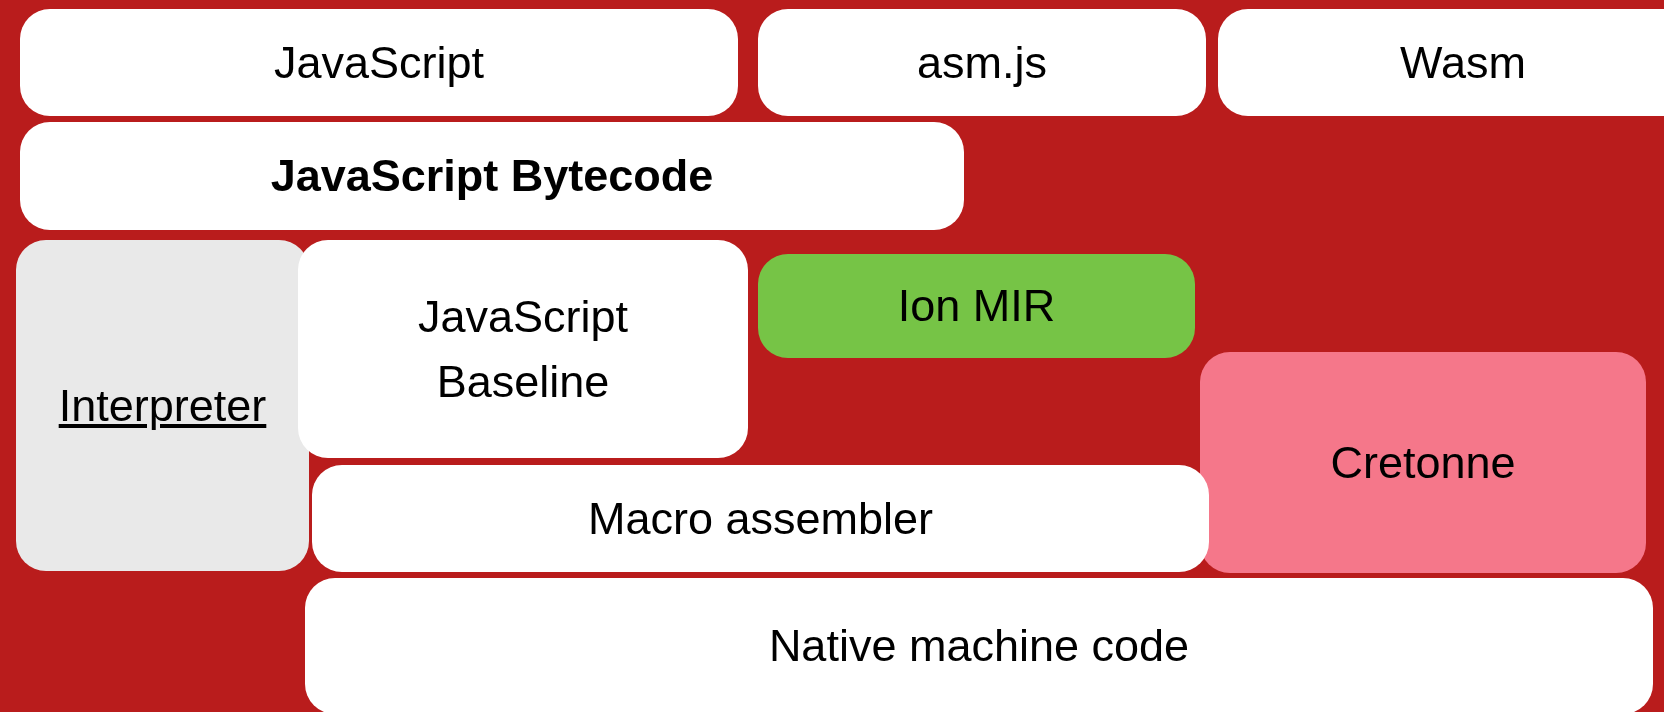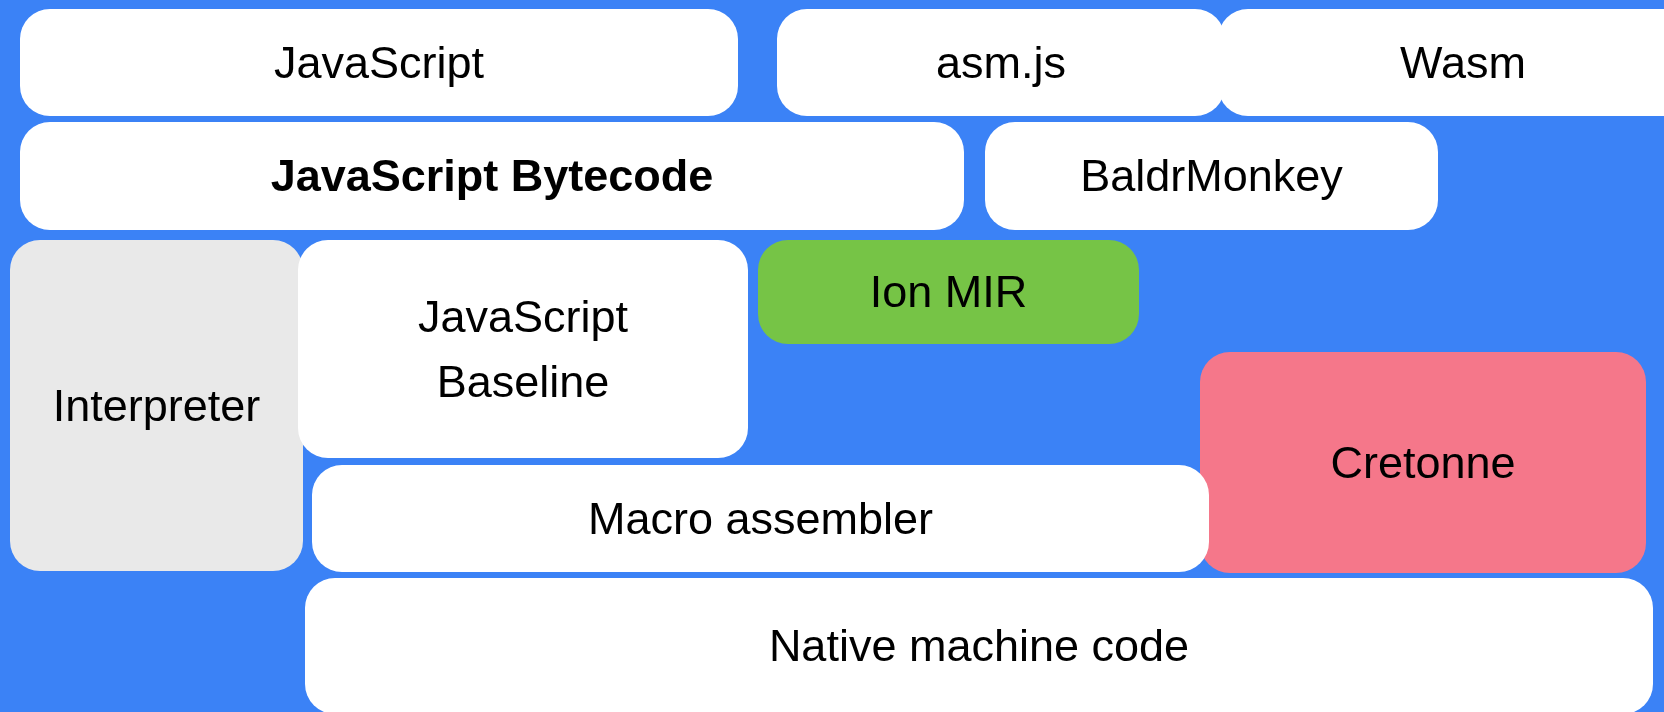--- a/index.html
+++ b/index.html
@@ -4,61 +4,60 @@
 <style>
   html, body {
     margin: 0;
     padding: 0;
     background: #000000;
   }
   .canvas {
     position: relative;
     width: 1664px;
     height: 712px;
-    background: #3b82f6;
+    background: #b91c1c;
     overflow: hidden;
     font-family: "Liberation Sans", "DejaVu Sans", sans-serif;
   }
   .box {
     position: absolute;
     border-radius: 30px;
     display: flex;
     align-items: center;
     justify-content: center;
     text-align: center;
     color: #000000;
     font-size: 45px;
     line-height: 1.45;
     background: #ffffff;
   }
   .multiline { white-space: pre-line; }
 
   .b-javascript   { left: 20px;   top: 9px;   width: 718px;  height: 107px; }
-  .b-asmjs        { left: 758px;  top: 9px;   width: 448px;  height: 107px; margin-left: 19px; }
+  .b-asmjs        { left: 758px;  top: 9px;   width: 448px;  height: 107px; }
   .b-wasm         { left: 1218px; top: 9px;   width: 490px;  height: 107px; }
   .b-bytecode     { left: 20px;   top: 122px; width: 944px;  height: 108px; font-weight: bold; }
   .b-baldrmonkey  { left: 985px;  top: 122px; width: 453px;  height: 108px; }
-  .b-interpreter  { left: 10px;   top: 240px; width: 293px;  height: 331px; background: #e9e9e9; }
+  .b-interpreter  { left: 16px;   top: 240px; width: 293px;  height: 331px; background: #e9e9e9; text-decoration: underline; }
   .b-baseline     { left: 298px;  top: 240px; width: 450px;  height: 218px; }
-  .b-ion-mir      { left: 758px;  top: 240px; width: 381px;  height: 104px; background: #76c446; }
+  .b-ion-mir      { left: 758px;  top: 254px; width: 437px;  height: 104px; background: #76c446; }
   .b-ion-lir      { left: 758px;  top: 352px; width: 437px;  height: 106px; background: #76c446; }
   .b-cretonne     { left: 1200px; top: 352px; width: 446px;  height: 221px; background: #f5778a; }
   .b-macro        { left: 312px;  top: 465px; width: 897px;  height: 107px; }
   .b-native       { left: 305px;  top: 578px; width: 1348px; height: 136px; }
 </style>
 </head>
 <body>
 
 <div class="canvas">
   <div class="box b-javascript">JavaScript</div>
   <div class="box b-asmjs">asm.js</div>
   <div class="box b-wasm">Wasm</div>
 
   <div class="box b-bytecode">JavaScript Bytecode</div>
-  <div class="box b-baldrmonkey">BaldrMonkey</div>
 
   <div class="box b-interpreter">Interpreter</div>
   <div class="box b-baseline multiline">JavaScript
 Baseline</div>
   <div class="box b-ion-mir">Ion MIR</div>
   <div class="box b-cretonne">Cretonne</div>
 
   <div class="box b-macro">Macro assembler</div>
   <div class="box b-native">Native machine code</div>
 </div>

